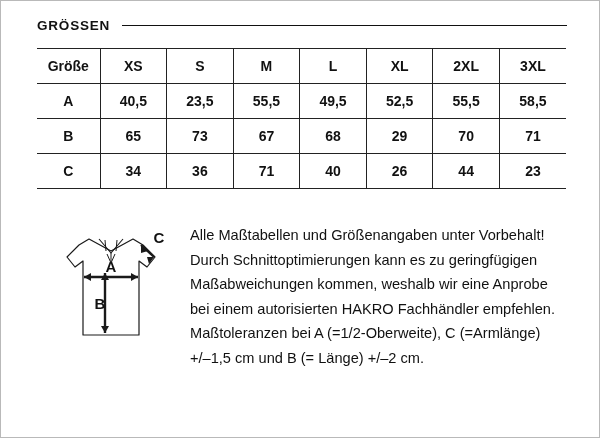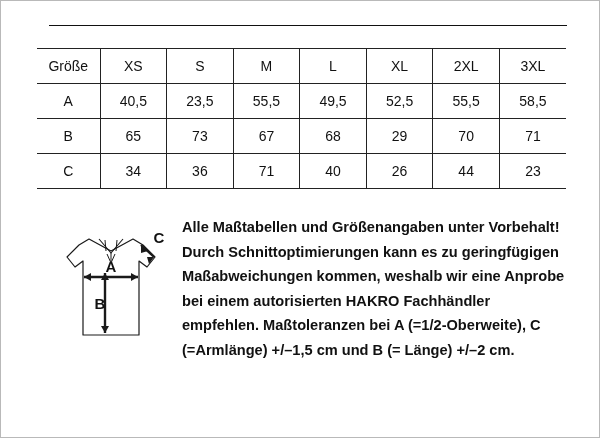--- a/index.html
+++ b/index.html
@@ -55,21 +55,21 @@
     border-collapse: collapse;
     table-layout: fixed;
   }
   .size-table td, .size-table th {
     border-top: 1px solid #222222;
     border-bottom: 1px solid #222222;
     border-right: 1px solid #222222;
     height: 34px;
     text-align: center;
     font-size: 14px;
-    font-weight: normal;
+    font-weight: bold;
     padding: 0;
     color: #111111;
   }
   .size-table tr td:last-child, .size-table tr th:last-child {
     border-right: none;
   }
   .size-table tr td:first-child, .size-table tr th:first-child {
     border-right: 1px solid #222222;
   }
   .size-table thead th {
@@ -96,28 +96,29 @@
     left: 6px;
     top: 8px;
   }
   .note {
     flex: 1;
     padding-left: 10px;
     font-size: 14.6px;
     line-height: 24.5px;
     color: #111111;
   }
-  .note p { margin: 0; font-weight: bold; }
+  .note p { margin: 8px; }
 </style>
 </head>
 <body>
 
 <div class="page">
 
   <div class="title-row">
+    <div class="title-text">GRÖSSEN</div>
     <div class="title-rule"></div>
   </div>
 
   <table class="size-table">
     <colgroup>
       <col class="col-label">
       <col class="col-v">
         <col class="col-v">
         <col class="col-v">
         <col class="col-v">

